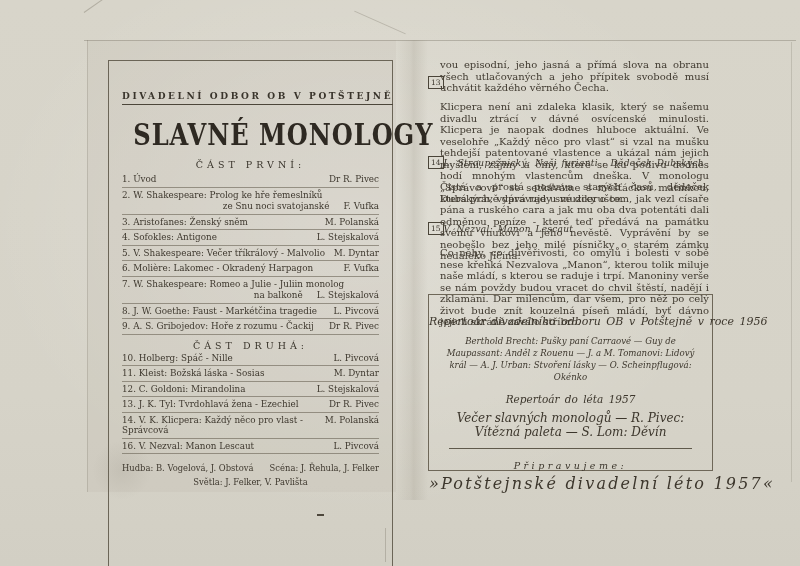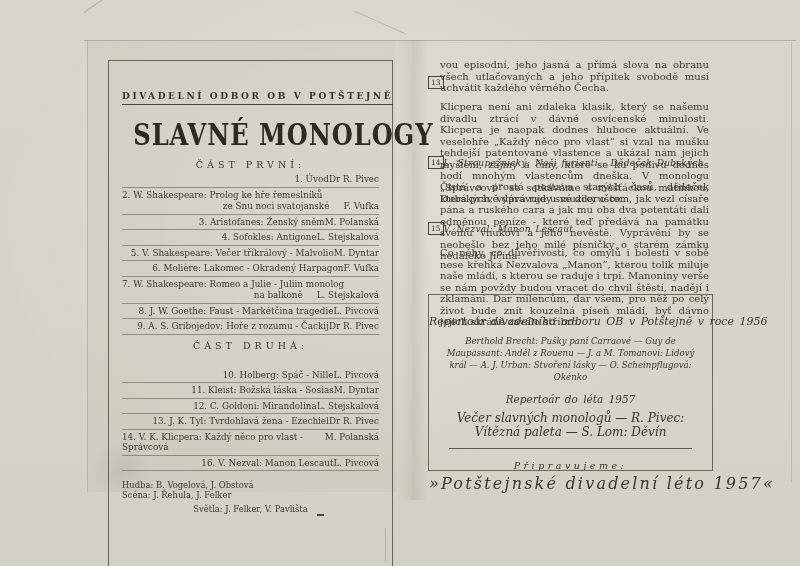--- a/index.html
+++ b/index.html
@@ -45,28 +45,28 @@
     color:#2e2922;transform:scaleX(0.93) scaleY(1.12);transform-origin:center;
   }
   .lp-subtitle{
     text-align:center;margin-top:13px;font-size:8.4px;letter-spacing:1.1px;
     color:#3c362c;white-space:nowrap;
   }
   .part-label{
     text-align:center;font-size:9.5px;letter-spacing:4px;color:#39342b;white-space:nowrap;
   }
   .part1-label{margin-top:9px;margin-bottom:2px;}
-  .part2-label{margin-top:5px;margin-bottom:17px;}
+  .part2-label{margin-top:5px;margin-bottom:0;}
   .rows{font-size:8.8px;line-height:10.5px;color:#3e382e;}
   .row{border-bottom:1px solid rgba(95,88,72,0.55);padding:2px 0 2px;}
-  .row.single{display:flex;justify-content:flex-end;align-items:baseline;}
+  .row.single{display:flex;justify-content:space-between;align-items:baseline;}
   .row-l2{display:flex;justify-content:flex-end;gap:14px;margin-top:1px;}
   .row-name{white-space:nowrap;}
   .credits{margin-top:9px;font-size:8.4px;color:#3e382e;}
-  .credits-line1{display:flex;justify-content:space-between;flex-direction:column;}
+  .credits-line1{display:flex;justify-content:space-between;}
   .credits-line2{text-align:center;margin-top:4px;}
 
   
   .rp{position:absolute;left:428px;width:293px;}
   .rp p{margin:12px;text-align:justify;font-size:10px;line-height:11.5px;color:#403a30;}
   .rp-intro{top:47px;}
   .sec-13{top:76px;}
   .sec-14{top:156px;}
   .sec-15{top:222px;}
   .sec-head{display:flex;align-items:center;margin-bottom:4px;}

